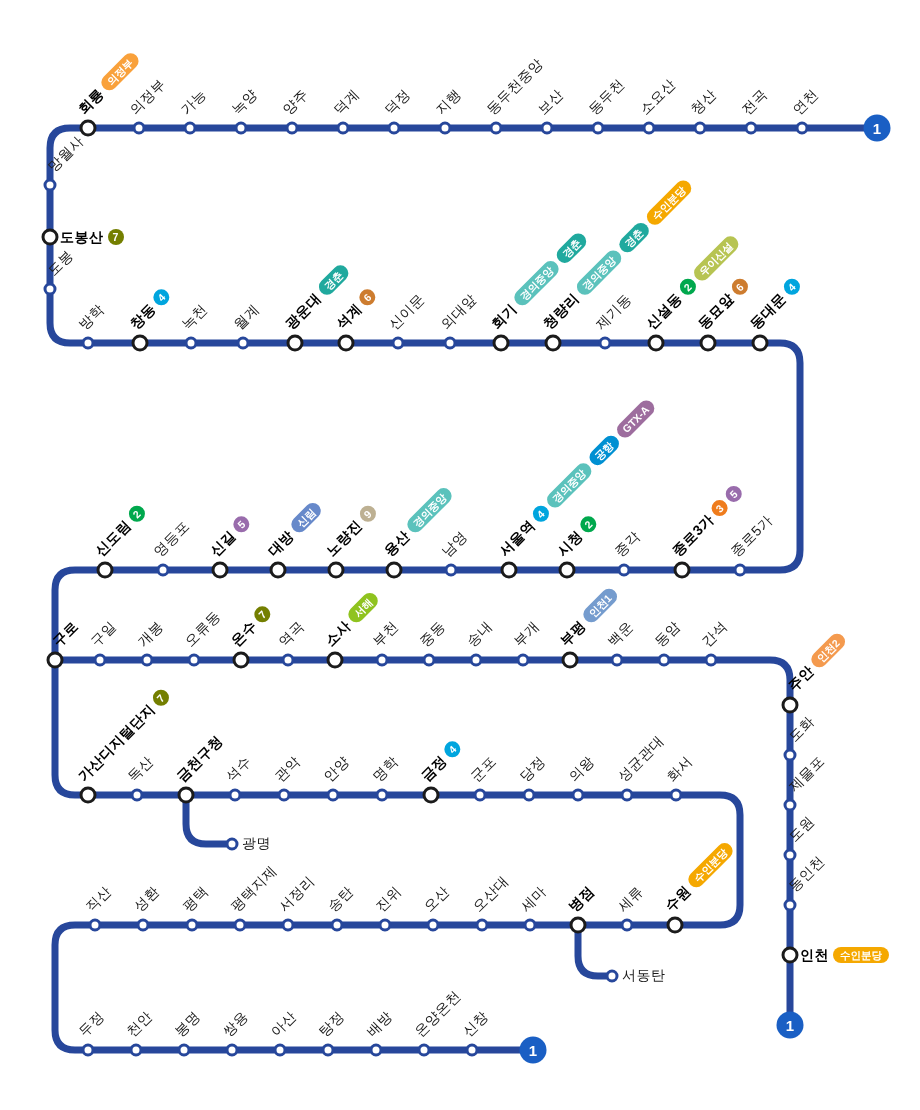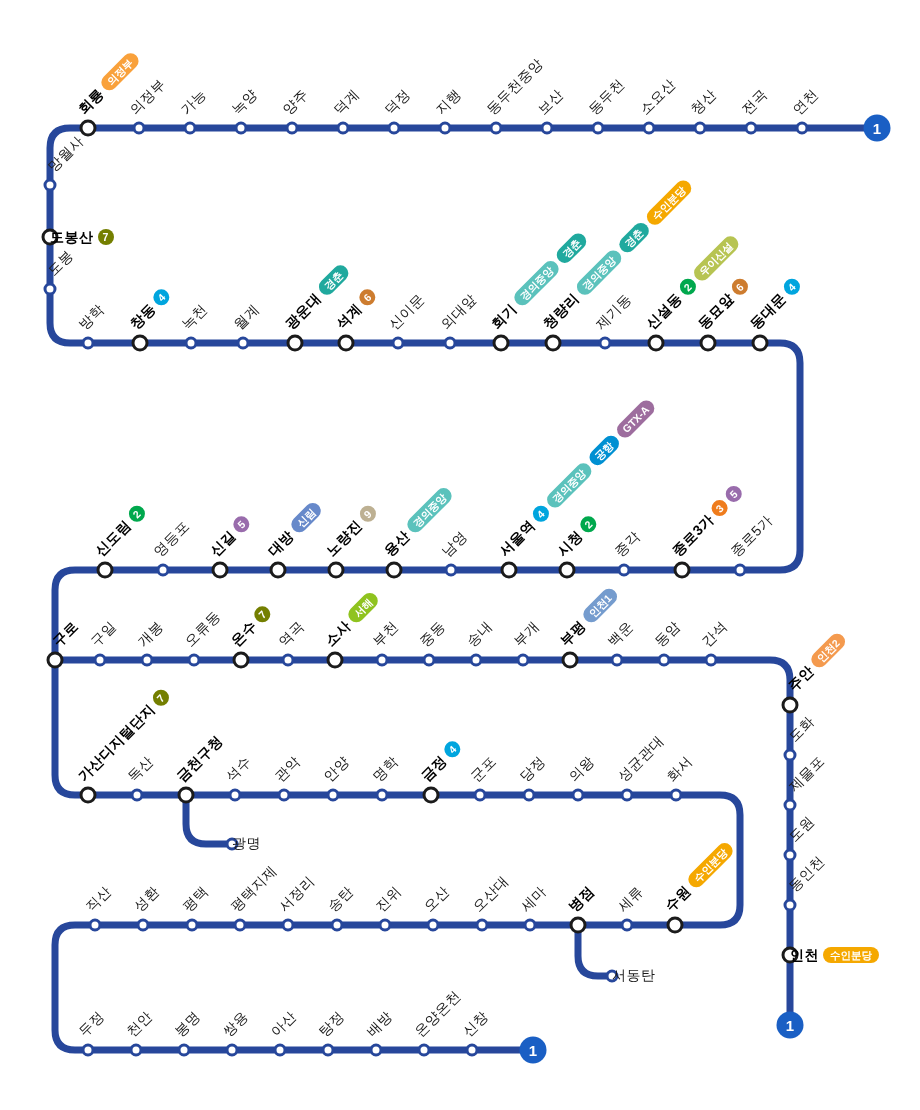--- a/index.html
+++ b/index.html
@@ -7,21 +7,21 @@
   .map{position:relative;width:920px;height:1110px;background:#fff;overflow:hidden;}
   .map svg{position:absolute;left:0;top:0;}
   .station{position:absolute;width:0;height:0;}
   .marker{position:absolute;left:0;top:0;transform:translate(-50%,-50%);background:#fff;border-radius:50%;box-sizing:border-box;z-index:3;display:block;}
   .marker.regular{width:13px;height:13px;border:3.5px solid var(--line,#27479B);}
   .marker.transfer{width:17px;height:17px;border:3.5px solid #1b1b1b;}
   .label{position:absolute;white-space:nowrap;display:flex;align-items:center;gap:4px;font-size:14px;line-height:1;color:#1c1c1c;z-index:4;}
   .label .name{letter-spacing:0.5px;}
   .label.bold{font-weight:700;color:#000;}
   .label.diag{left:-2px;bottom:11px;transform-origin:0 100%;transform:rotate(-45deg);}
-  .label.horiz{left:0;top:-8px;}
+  .label.horiz{left:10px;top:-8px;}
   .badge{display:inline-flex;align-items:center;justify-content:center;color:#fff;font-weight:700;letter-spacing:0;}
   .b-circle{width:16px;height:16px;border-radius:50%;font-size:10.5px;}
   .b-pill{height:16px;padding:0 7px;border-radius:9px;font-size:10.5px;}
   .terminus{position:absolute;width:27px;height:27px;border-radius:50%;transform:translate(-50%,-50%);color:#fff;font-weight:700;font-size:15px;display:flex;align-items:center;justify-content:center;z-index:5;}
 </style>
 </head>
 <body>
 
 <div class="map" style="--line: #27479B;">
   <svg width="920" height="1110" viewBox="0 0 920 1110">

